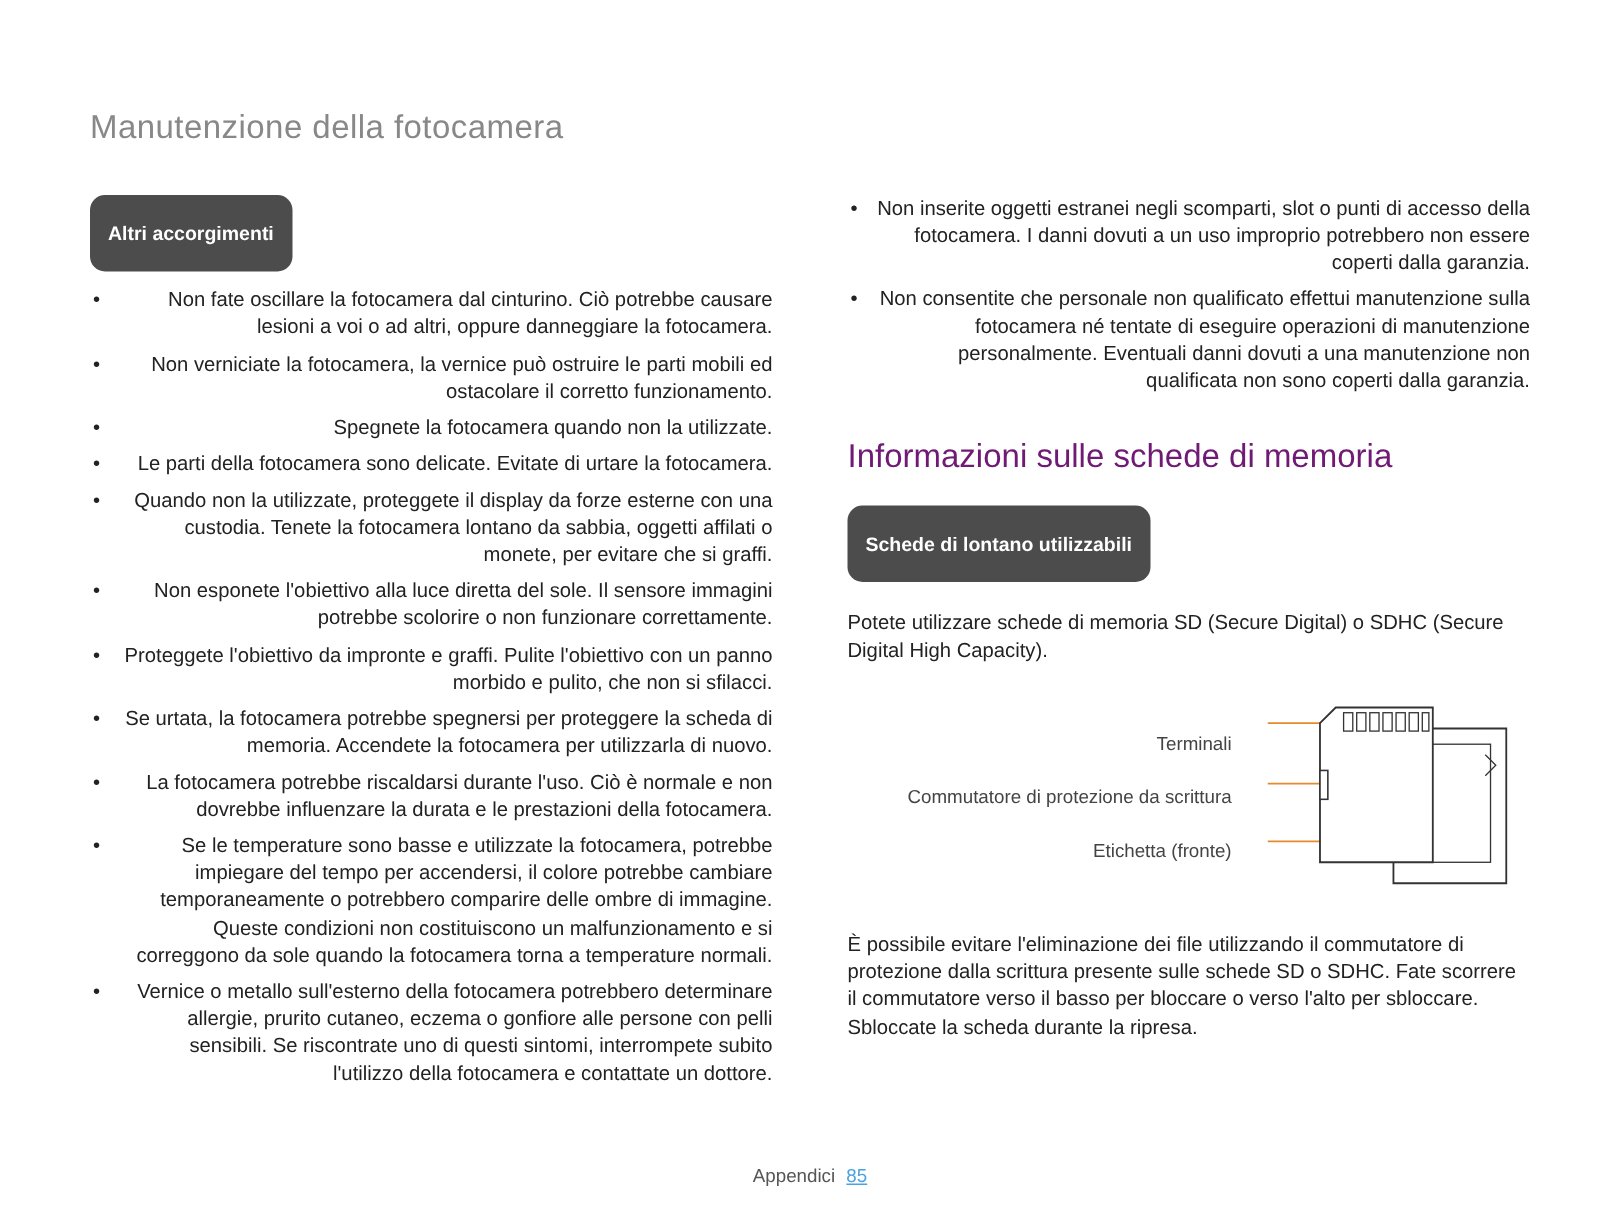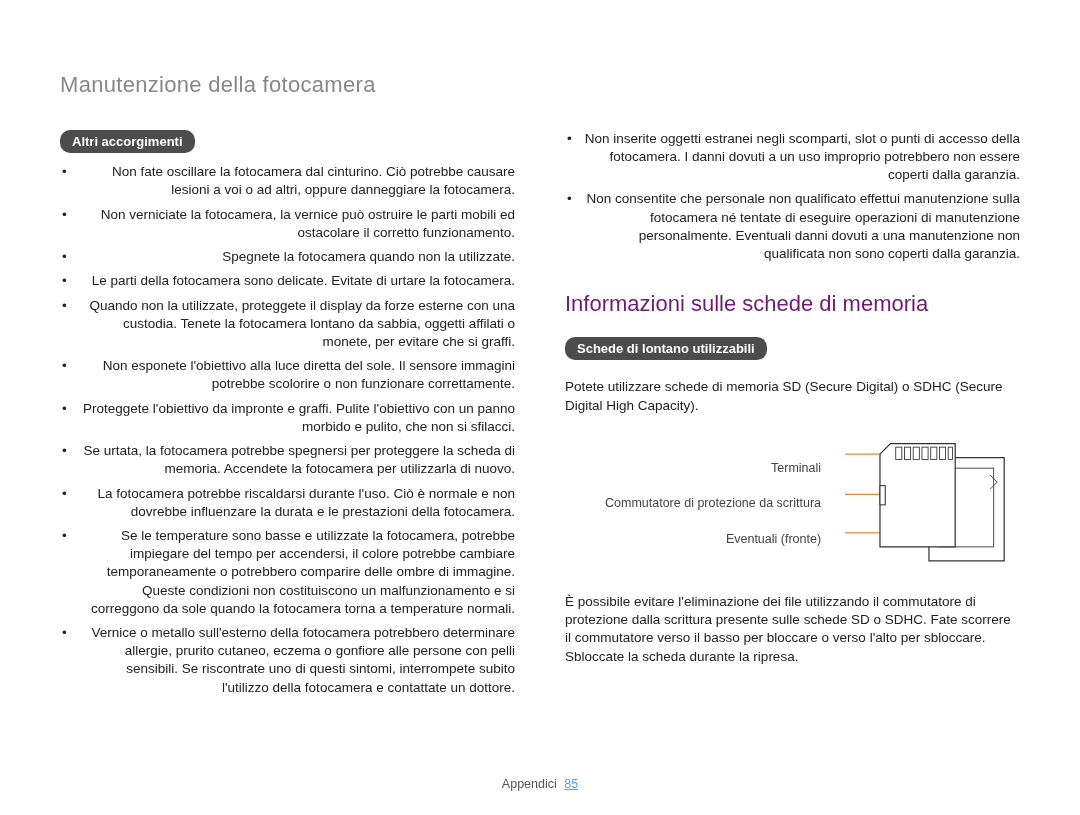--- a/index.html
+++ b/index.html
@@ -28,21 +28,21 @@
     gap: 50px;
   }
   .col {
     flex: 1;
     min-width: 0;
   }
   .pill {
     display: inline-block;
     background: #4c4c4c;
     color: #fff;
-    padding: 3px 12px;
+    padding: 17px 12px;
     border-radius: 10px;
     font-size: 13px;
     font-weight: bold;
     margin-bottom: 10px;
   }
   ul.bullets {
     list-style: none;
     padding-left: 0;
     text-align: right;
   }
@@ -128,21 +128,21 @@
 
       <div class="section-title">Informazioni sulle schede di memoria</div>
 
       <div class="pill">Schede di lontano utilizzabili</div>
       <div class="para">Potete utilizzare schede di memoria SD (Secure Digital) o SDHC (Secure Digital High Capacity).</div>
 
       <div class="diagram-wrap">
         <div class="labels">
           <span class="lbl">Terminali</span>
           <span class="lbl" style="line-height:1.2; text-align:right;">Commutatore di protezione da scrittura</span>
-          <span class="lbl">Eventuali (fronte)</span>
+          <span class="lbl">Etichetta (fronte)</span>
         </div>
         <svg class="sd-svg" width="200" height="150" viewBox="0 0 200 150">
 
           <line x1="0" y1="18" x2="54" y2="18" stroke="#e68a2e" stroke-width="1.3"></line>
           <line x1="0" y1="64" x2="42" y2="64" stroke="#e68a2e" stroke-width="1.3"></line>
           <line x1="0" y1="108" x2="112" y2="108" stroke="#e68a2e" stroke-width="1.3"></line>
 
           <g transform="translate(96,22)">
             <path d="M0 12 L12 0 L86 0 L86 118 L0 118 Z" fill="#fff" stroke="#333" stroke-width="1.4"></path>
             <rect x="12" y="12" width="62" height="90" fill="none" stroke="#333" stroke-width="1"></rect>

